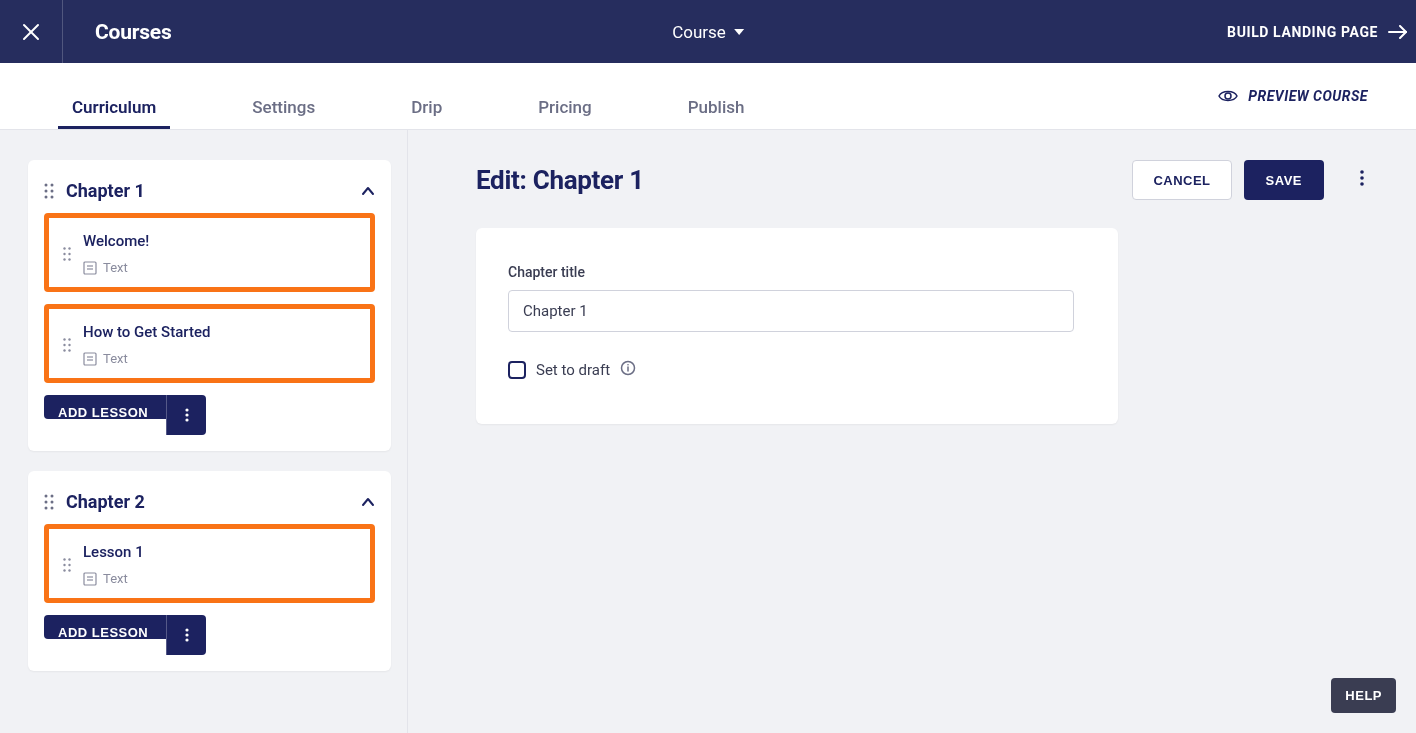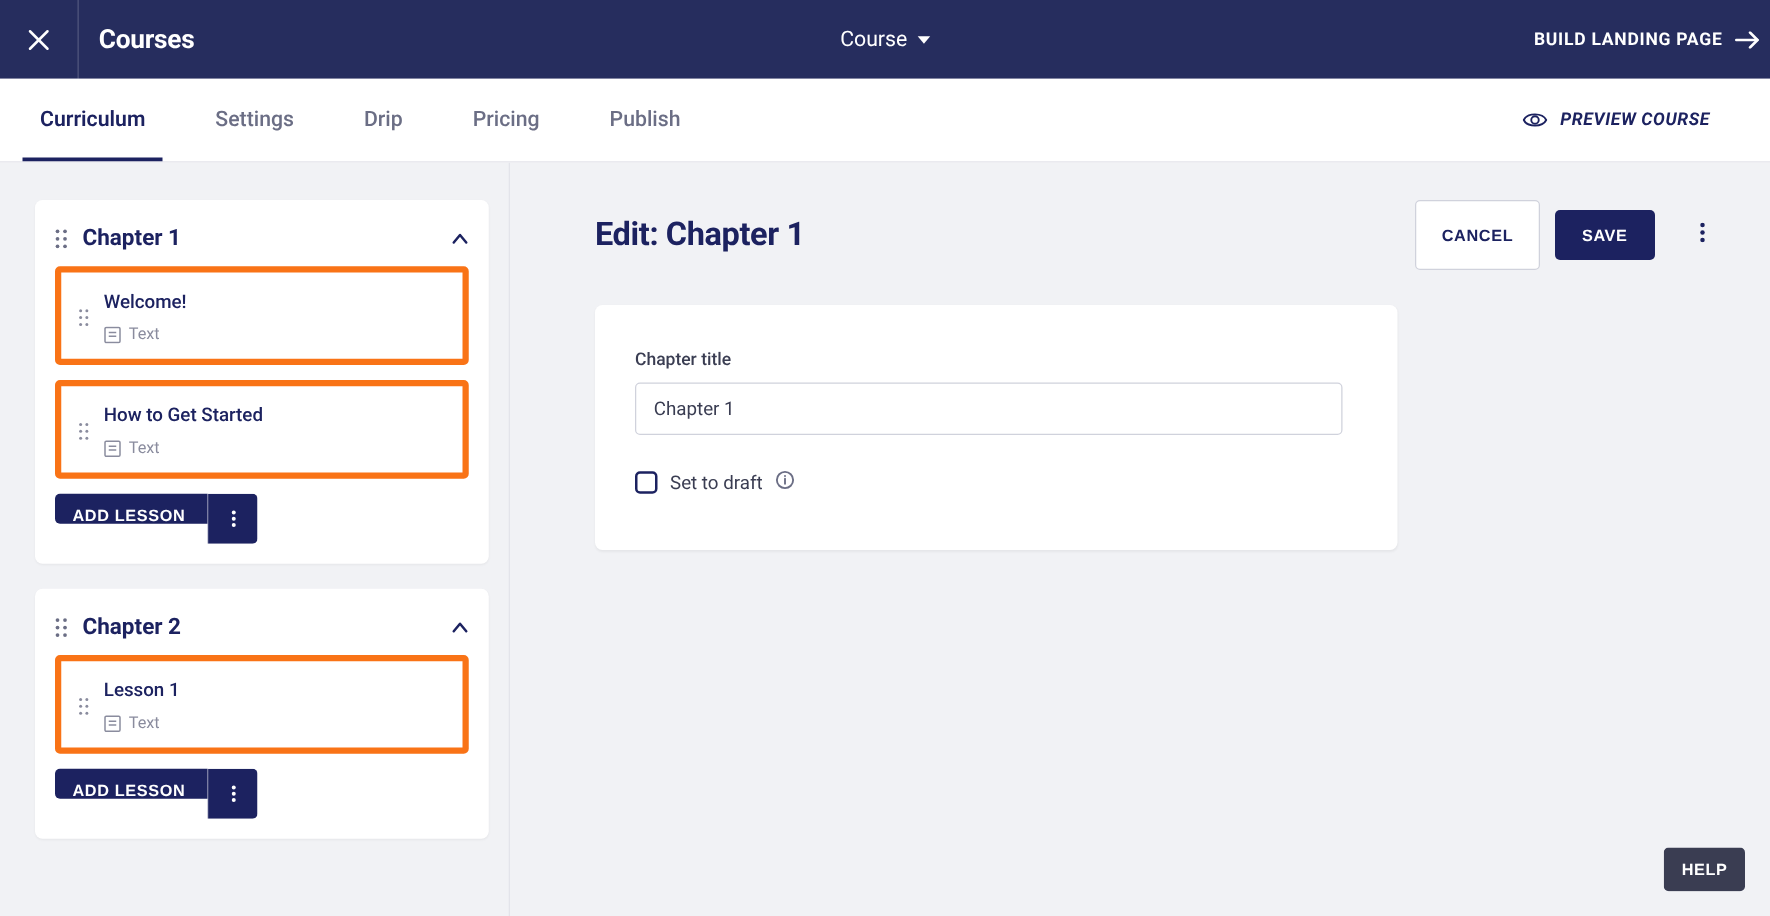--- a/index.html
+++ b/index.html
@@ -30,21 +30,21 @@
       display: flex;
       align-items: center;
       justify-content: center;
       cursor: pointer;
       border-right: 1px solid rgba(255,255,255,0.2);
     }
     .close-btn svg { stroke: #fff; }
     .header-title {
       font-size: 21px;
       font-weight: 700;
-      margin-left: 16px;
+      margin-left: 32px;
       letter-spacing: -0.2px;
     }
     .header-center {
       position: absolute;
       left: 50%;
       transform: translateX(-50%);
       display: flex;
       align-items: center;
       gap: 8px;
       cursor: pointer;
@@ -79,27 +79,28 @@
       padding: 0 16px 0 28px;
       position: relative;
     }
     .tabs {
       display: flex;
       height: 100%;
       gap: 48px;
     }
     .tab {
       display: flex;
-      align-items: center;
+      align-items: flex-end;
       font-size: 17px;
       font-weight: 500;
       color: #6b6e85;
       cursor: pointer;
       position: relative;
-      padding: 2px 4px;
+      padding: 12px 4px;
+      margin-left: 40px;
     }
     .tab.active {
       color: #1c2260;
       font-weight: 600;
     }
     .tab.active::after {
       content: "";
       position: absolute;
       bottom: 0;
       left: -10px;
@@ -240,21 +241,21 @@
       flex: 1;
       letter-spacing: -0.3px;
     }
     .cancel-btn {
       background: #fff;
       border: 1px solid #d0d2dc;
       color: #1c2260;
       font-size: 13px;
       font-weight: 700;
       letter-spacing: 0.5px;
-      height: 56px;
+      height: 40px;
       padding: 0 20px;
       border-radius: 4px;
       cursor: pointer;
       margin-right: 12px;
     }
     .save-btn {
       background: #1c2260;
       border: none;
       color: #fff;
       font-size: 13px;

